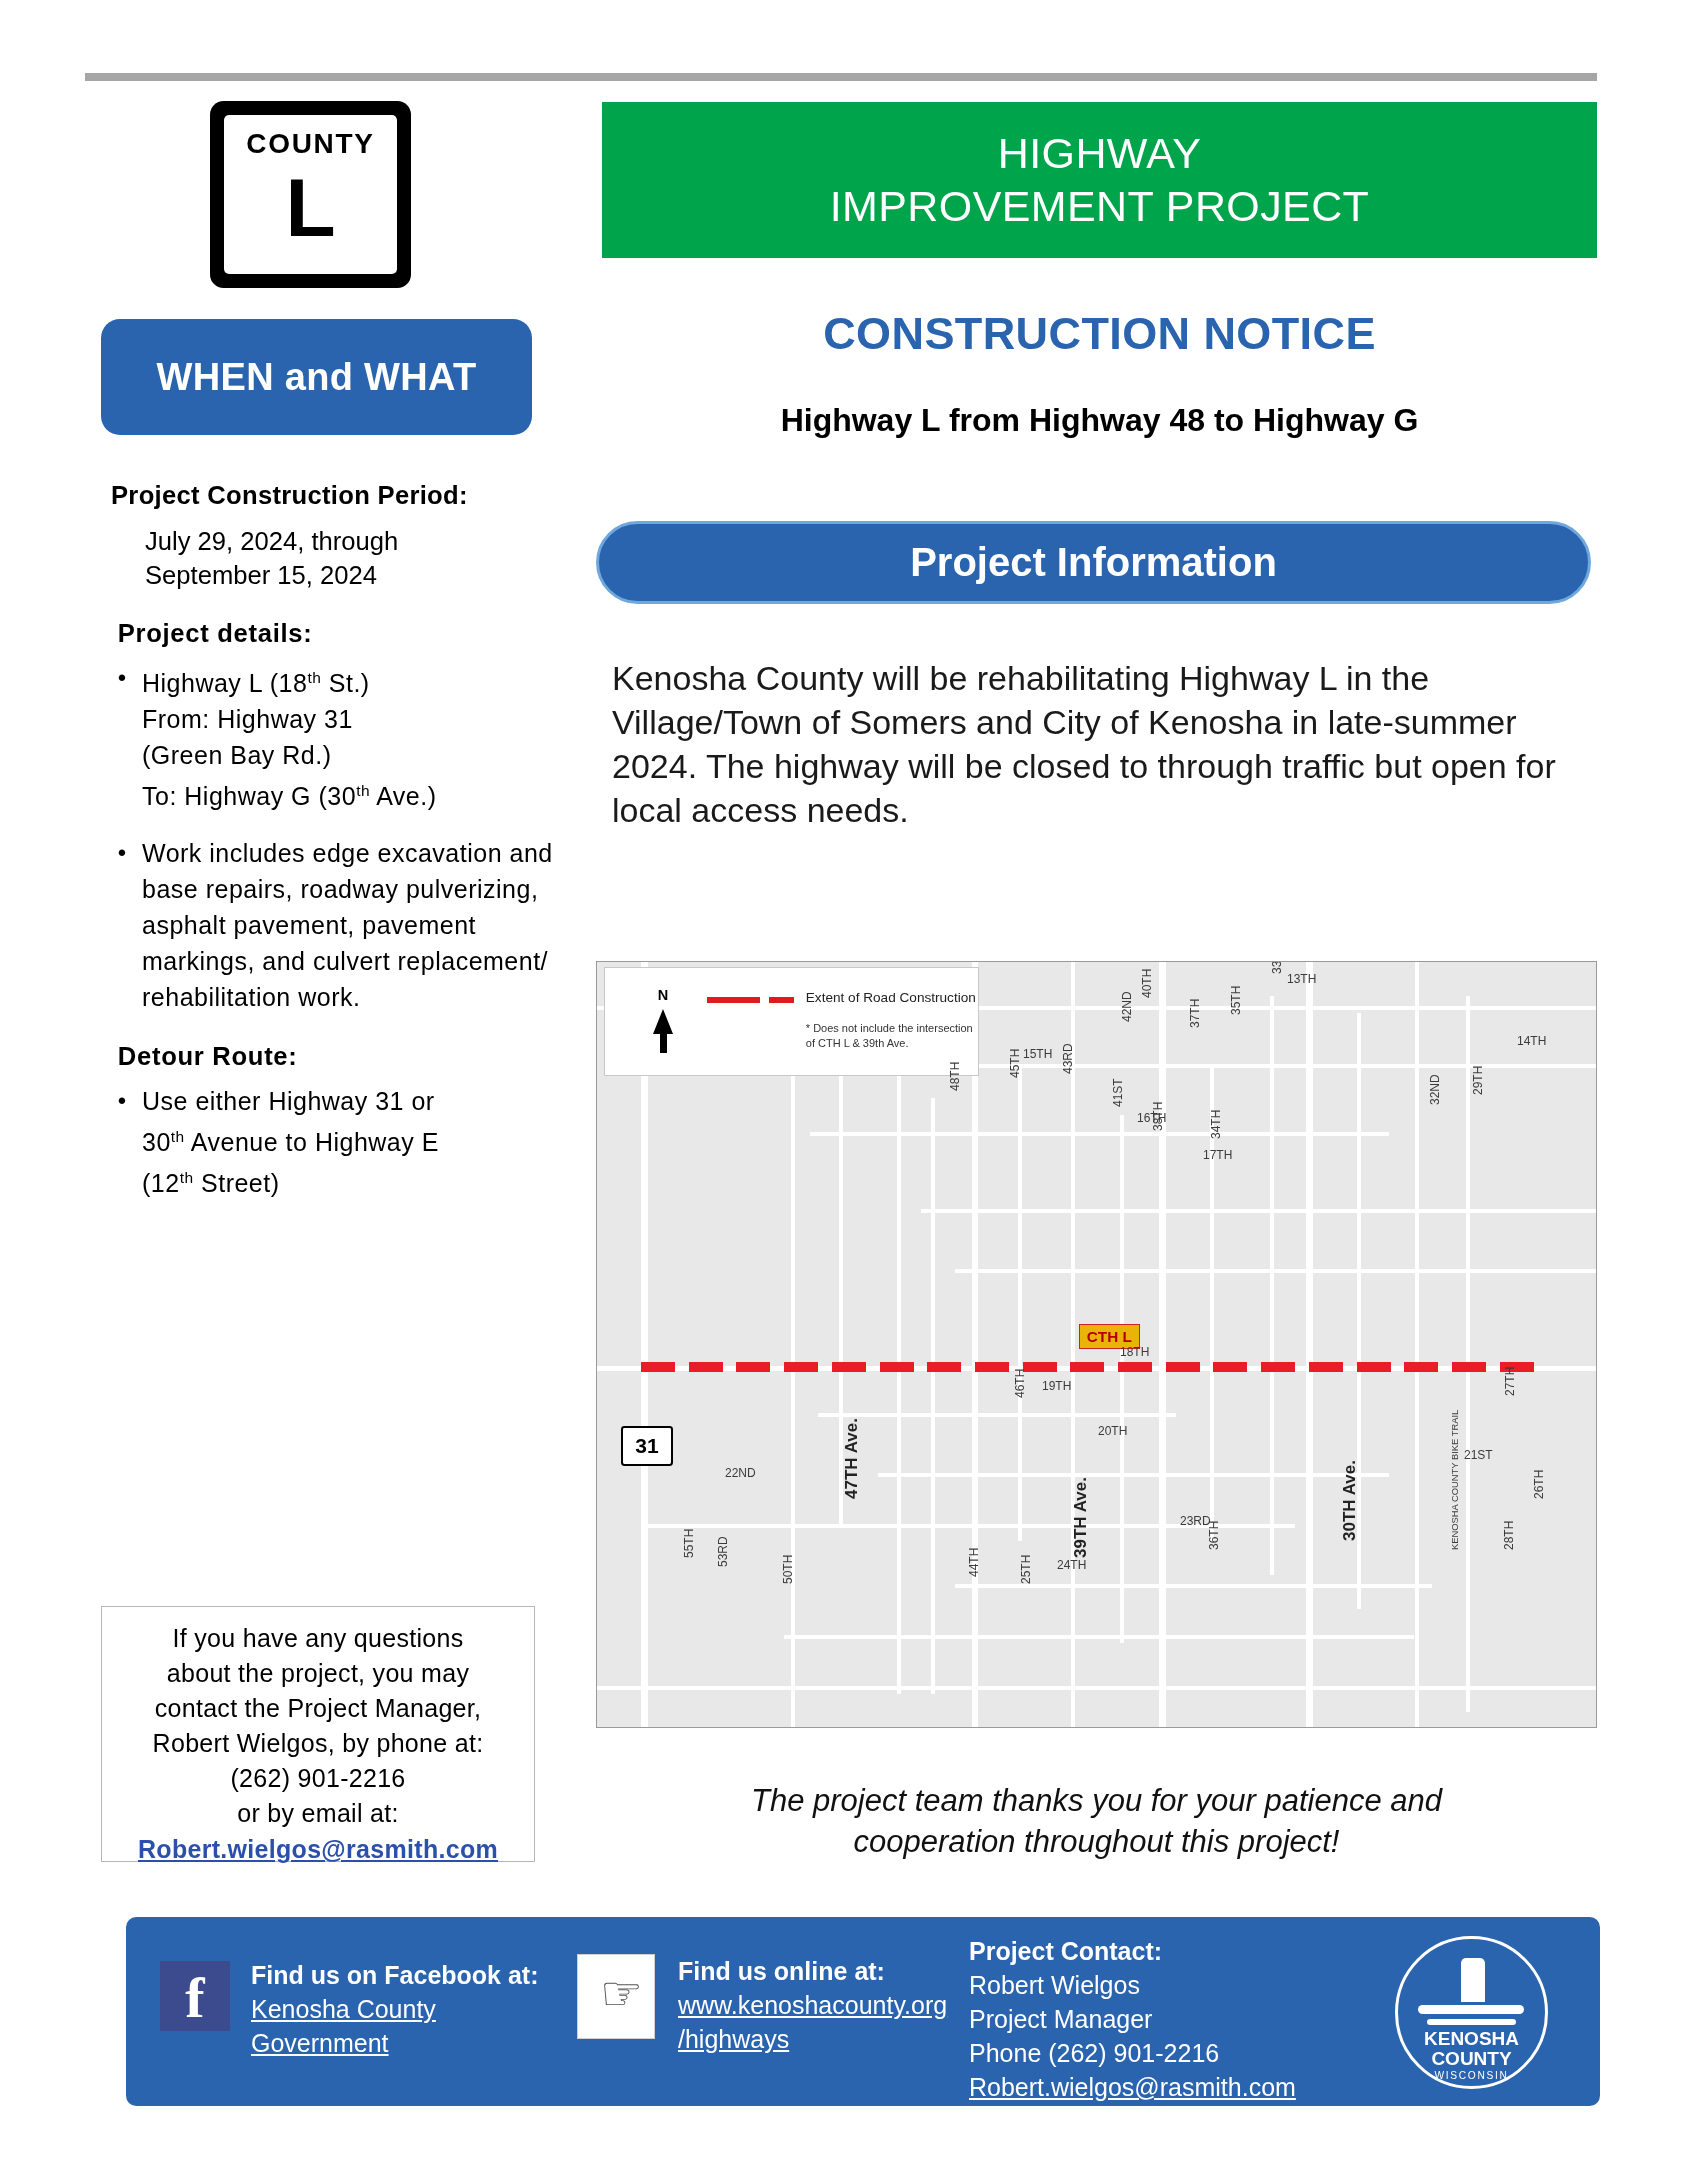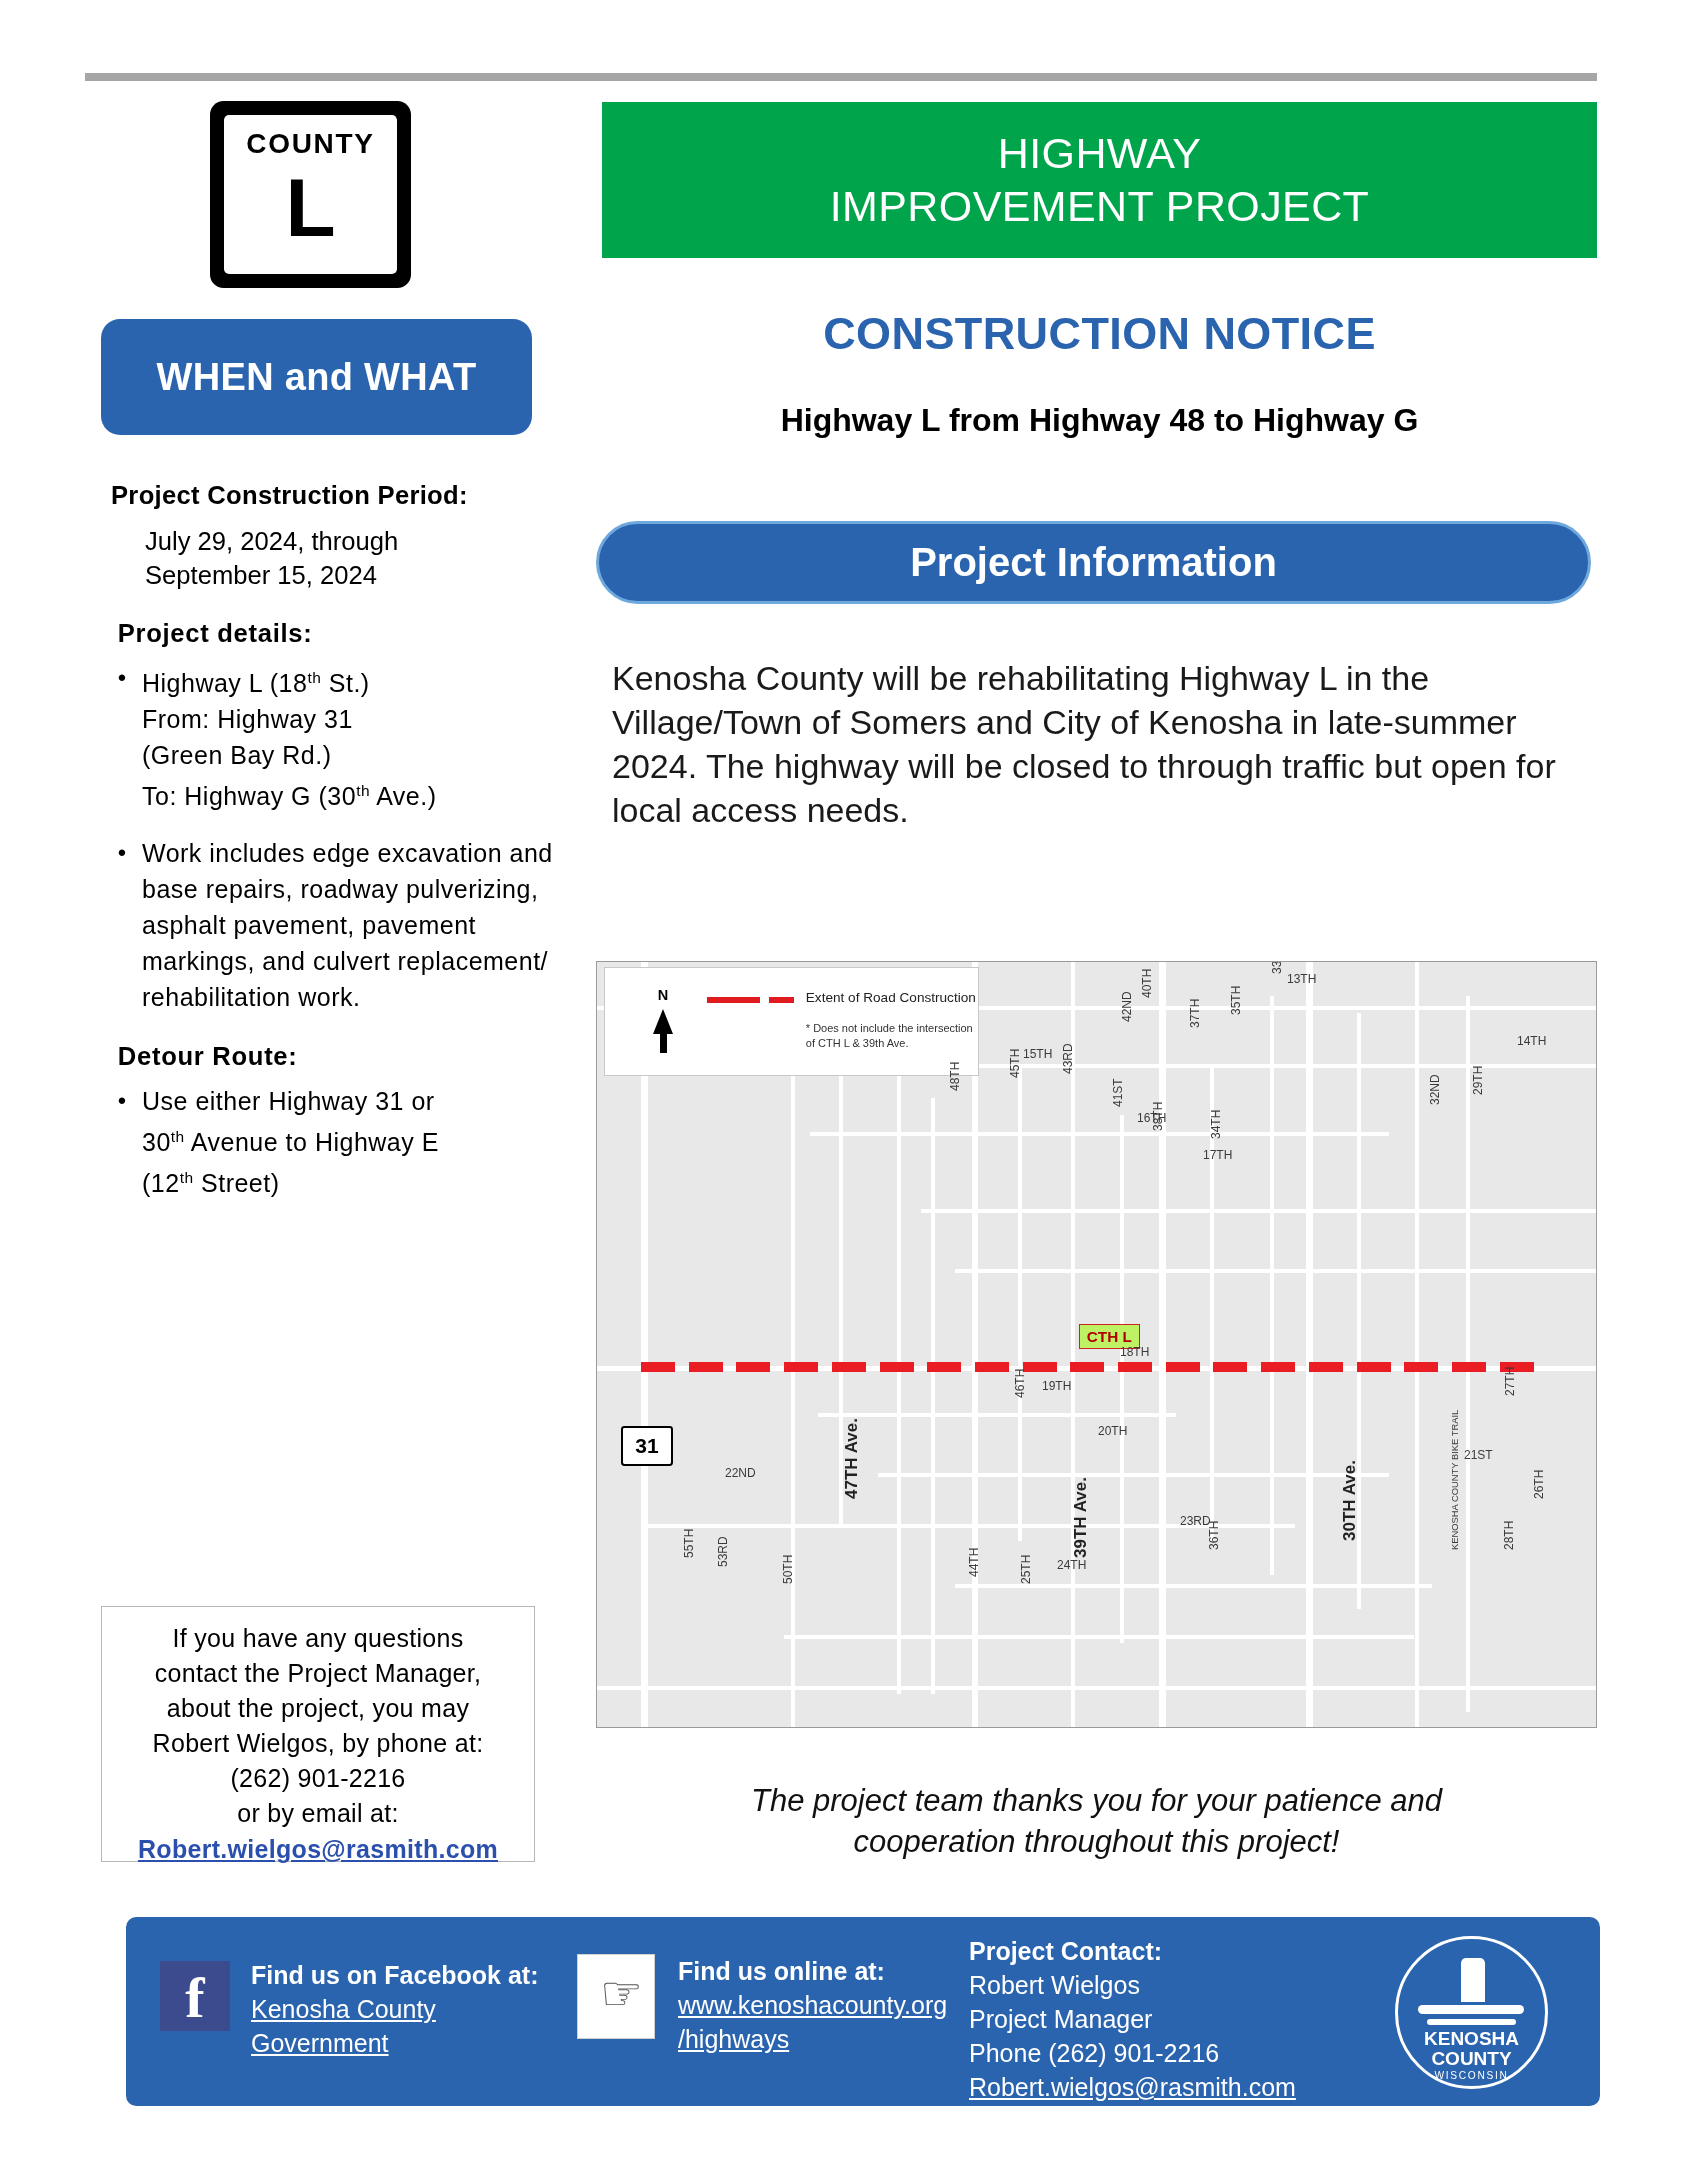--- a/index.html
+++ b/index.html
@@ -326,21 +326,21 @@
     position: absolute;
     top: 0;
     width: 34px;
     height: 10.2px;
     background: #ea1c24;
   }
   .cth-l-box {
     position: absolute;
     left: 482px;
     top: 362px;
-    background: #bef264;
+    background: #eab308;
     border: 0.9px solid #cc2222;
     padding: 2.6px 6.8px;
     font-size: 15.3px;
     font-weight: bold;
     color: #b00000;
   }
   .hwy31-box {
     position: absolute;
     left: 24px;
     top: 464px;
@@ -576,22 +576,22 @@
       <li>
         Use either Highway 31 or<br>
         30<sup>th</sup> Avenue to Highway E<br>
         (12<sup>th</sup> Street)
       </li>
     </ul>
   </div>
 
   <div class="contact-box">
     <div>If you have any questions</div>
+    <div>about the project, you may</div>
     <div>contact the Project Manager,</div>
-    <div>about the project, you may</div>
     <div>Robert Wielgos, by phone at:</div>
     <div>(262) 901-2216</div>
     <div>or by email  at:</div>
     <a class="email" href="#">Robert.wielgos@rasmith.com</a>
   </div>
 
   <div class="map-frame">
 
     <div class="road" style="left:0; top:44px; width:1001px; height:4.3px;"></div>
     <div class="road" style="left:213px; top:102px; width:788px; height:4.3px;"></div>

